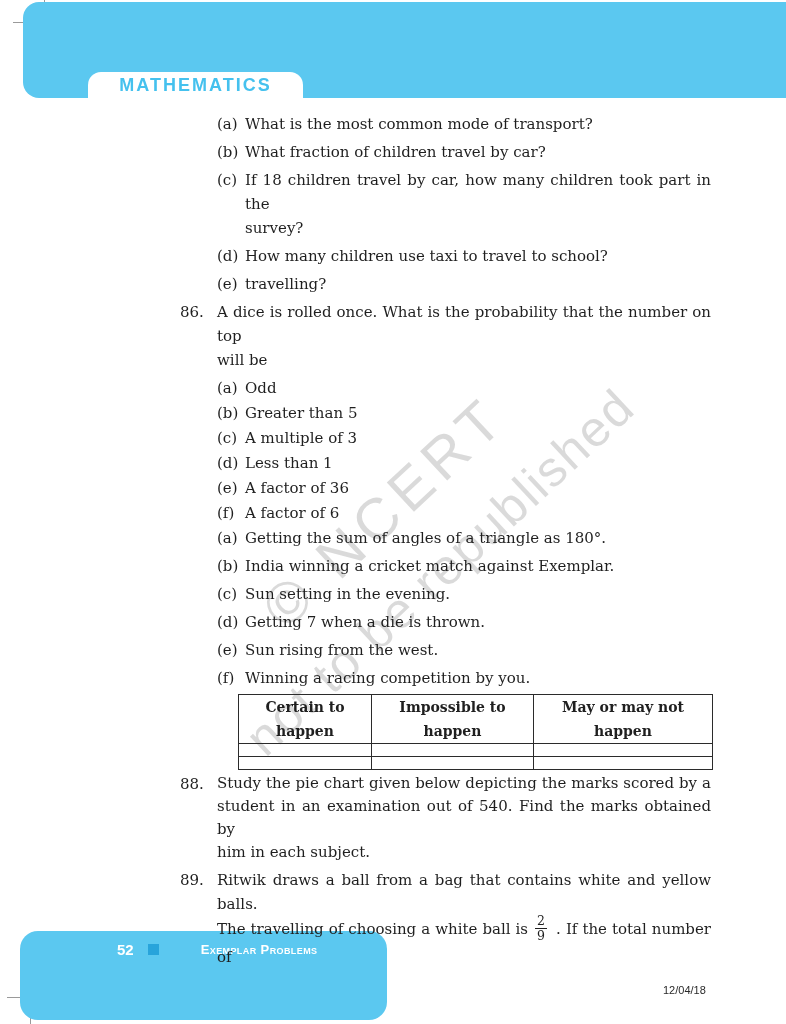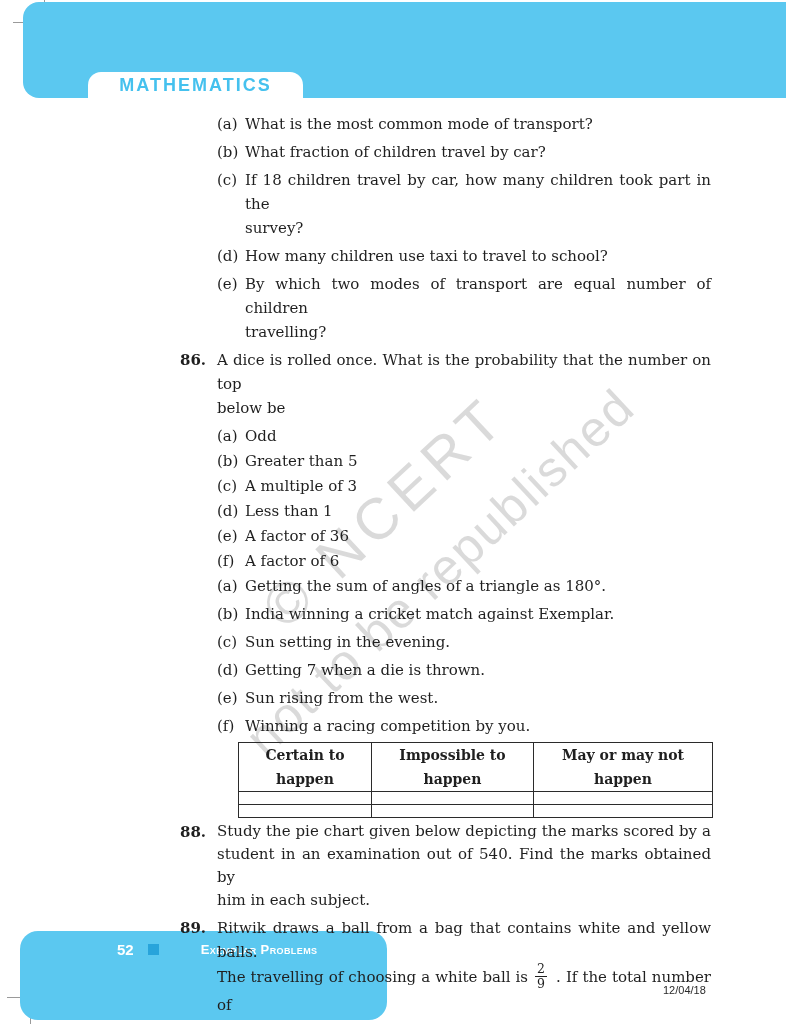--- a/index.html
+++ b/index.html
@@ -37,21 +37,21 @@
     display:flex; flex-direction:column; align-items:center; justify-content:center;
     transform:rotate(-43deg); color:#8f8f8f; opacity:0.32;
     font-family:"Liberation Sans", sans-serif; pointer-events:none;
   }
   .wm1 { font-size:58px; letter-spacing:7px; }
   .wm2 { font-size:50px; letter-spacing:2px; margin-top:20px; white-space:nowrap; }
 
   
   .content { position:absolute; left:180px; top:112px; width:531px; z-index:2; line-height:24px; }
   .row { display:flex; margin-bottom:4px; }
-  .num { width:37px; font-weight:bold; flex:none; }
+  .num { width:37px; font-weight:normal; flex:none; }
   .lab { width:28px; flex:none; }
   .txt { flex:1; min-width:0; }
   .indent { margin-left:37px; }
   .line { white-space:nowrap; }
   .jl { white-space:normal; text-align:justify; text-align-last:justify; }
   .tight { line-height:25px; }
   .tight .row { margin-bottom:0; }
   .q88lines .line { line-height:23px; }
 
   
@@ -134,30 +134,29 @@
     </div>
     <div class="row indent">
       <span class="lab">(d)</span>
       <div class="txt">
           <div class="line">How many children use taxi to travel to school?</div>
         </div>
     </div>
     <div class="row indent">
       <span class="lab">(e)</span>
       <div class="txt">
-        <div class="line jl">By which two modes of transport are equal number of children</div>
         <div class="line">travelling?</div>
       </div>
     </div>
 
     <div class="row">
       <span class="num">86.</span>
       <div class="txt">
         <div class="line jl">A dice is rolled once. What is the probability that the number on top</div>
-        <div class="line">below be</div>
+        <div class="line">will be</div>
       </div>
     </div>
     <div class="indent tight" style="margin-top:2px; margin-bottom:0;">
       <div class="row">
         <span class="lab">(a)</span>
         <div class="txt">
             <div class="line">Odd</div>
           </div>
       </div>
       <div class="row">

